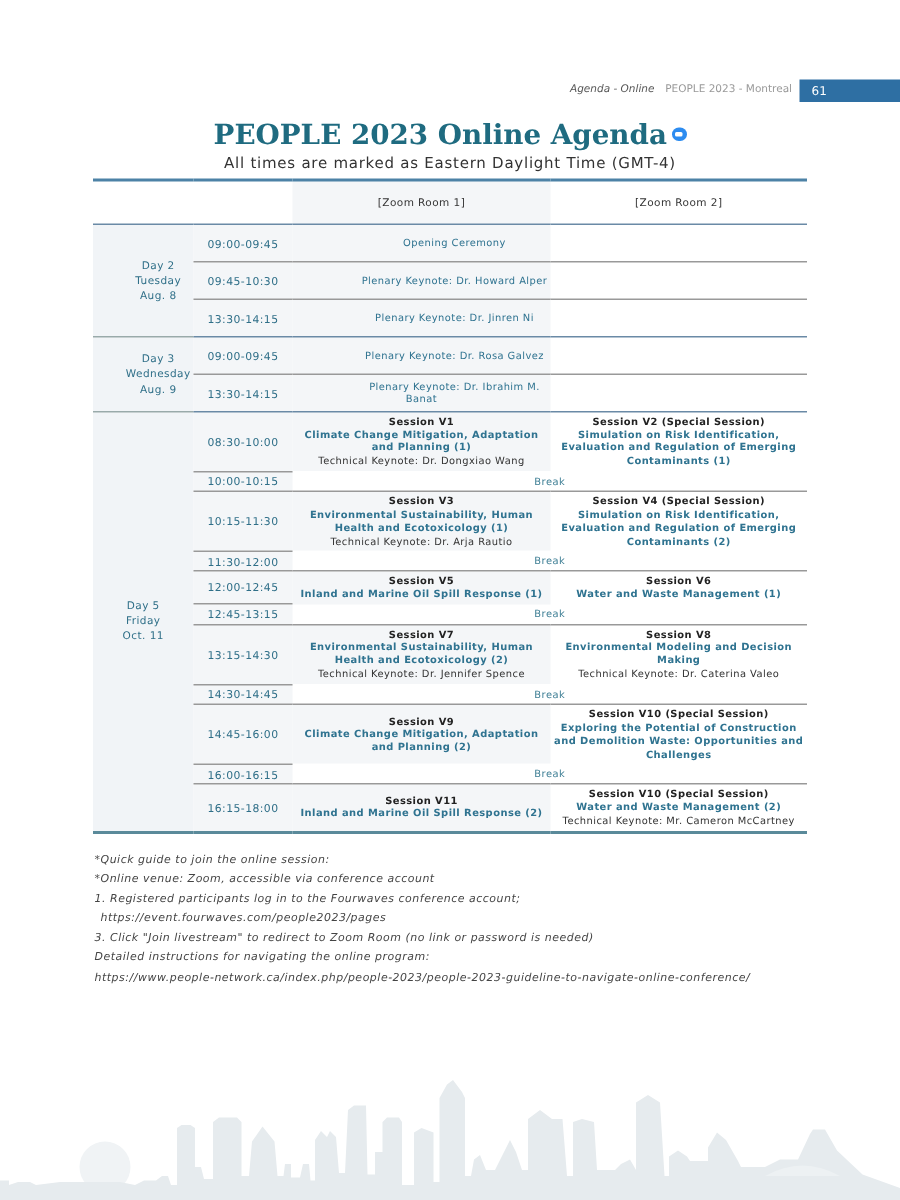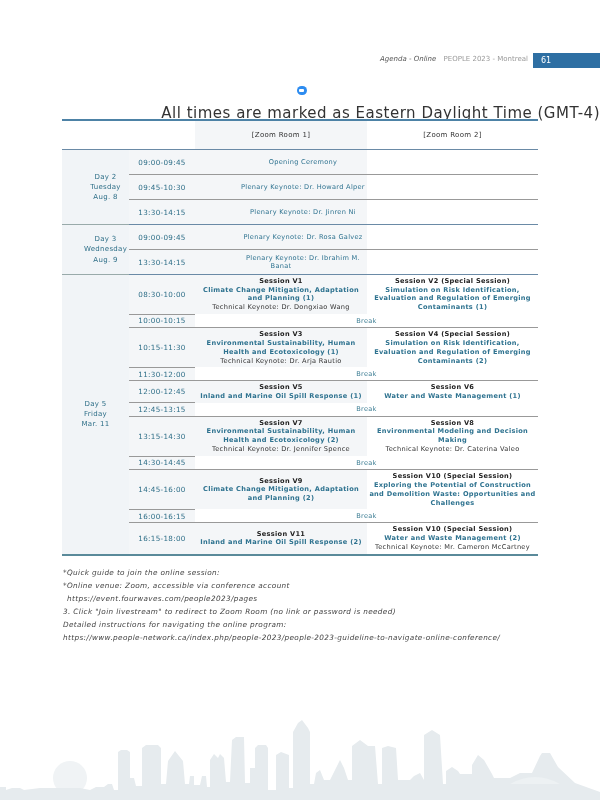--- a/index.html
+++ b/index.html
@@ -8,21 +8,21 @@
   .header-text { position:absolute; top:55px; right:72px; font-size:7px; color:#999; white-space:nowrap;margin-left:32px; }
   .header-text .sec { color:#555; font-style:italic; margin-right:5px; }
   .page-badge { position:absolute; top:53px; left:533px; width:67px; height:15px; background:#2e6fa3;
                 color:#fff; font-size:8px; line-height:15px; padding-left:8px; box-sizing:border-box; }
 
   .title { position:absolute; top:80px; left:0; width:600px; text-align:center;
            font-family:"DejaVu Serif", serif; font-weight:bold; font-size:18.5px; color:#1f6b80; }
   .title .zoom-icon { display:inline-block; width:10px; height:9px; background:#2d8cf0; border-radius:5px;
            vertical-align:middle; margin-left:3px; position:relative; top:-2px; }
   .title .zoom-icon::after { content:""; position:absolute; left:2.5px; top:3px; width:5px; height:3px; background:#fff; border-radius:1px; }
-  .subtitle { position:absolute; top:104px; left:0; width:600px; text-align:right; font-size:15px;
+  .subtitle { position:absolute; top:104px; left:0; width:600px; text-align:center; font-size:10px;
               color:#333; letter-spacing:0.5px; }
 
   table.agenda { position:absolute; top:119px; left:62px; width:476px; border-collapse:collapse;
                  table-layout:fixed; font-size:6.6px; letter-spacing:0.3px; }
   table.agenda { border-top:2px solid #4d82a6; border-bottom:2px solid #5a8a9a; }
   col.c-day { width:67px; } col.c-time { width:66px; } col.c-r1 { width:172px; } col.c-r2 { width:171px; }
   table.agenda td, table.agenda th { padding:0; text-align:center; vertical-align:middle; }
   th { font-weight:normal; color:#333; height:28px; font-size:7px; }
   th.r1h { background:#f4f6f8; }
   td.day { background:#f1f4f7; color:#2f6f88; line-height:1.45; font-size:7px; }
@@ -48,21 +48,21 @@
 </head>
 <body>
 
 <div class="header-text">
   <span class="sec">Agenda - Online</span>
   <span>PEOPLE 2023 - Montreal</span>
 </div>
 <div class="page-badge">61</div>
 
 <div class="title">
-  <span class="zoom-icon"></span>
+  <span>PEOPLE 2023 Online Agenda</span><span class="zoom-icon"></span>
 </div>
 <div class="subtitle">All times are marked as Eastern Daylight Time (GMT-4)</div>
 
 <table class="agenda">
   <colgroup>
       <col class="c-day">
       <col class="c-time">
       <col class="c-r1">
       <col class="c-r2">
     </colgroup>
@@ -107,21 +107,21 @@
       </tr>
       <tr class="row" style="height: 25px;">
         <td class="time">13:30-14:15</td>
         <td class="r1"><span class="plain">Plenary Keynote: Dr. Ibrahim M. Banat</span></td>
         <td class="r2"></td>
       </tr>
       <tr class="row first">
         <td class="day day5" rowspan="11">
           <div>Day 5</div>
           <div>Friday</div>
-          <div>Mar. 11</div>
+          <div>Oct. 11</div>
         </td>
         <td class="time">08:30-10:00</td>
         <td class="r1 sess-cell">
           <div class="s-title">Session V1</div>
           <div class="s-topic">Climate Change Mitigation, Adaptation and Planning (1)</div>
           <div class="s-key">Technical Keynote: Dr. Dongxiao Wang</div>
         </td>
         <td class="r2 sess-cell">
           <div class="s-title">Session V2 (Special Session)</div>
           <div class="s-topic">Simulation on Risk Identification, Evaluation and Regulation of Emerging Contaminants (1)</div>
@@ -205,20 +205,21 @@
           <div class="s-topic">Water and Waste Management (2)</div>
           <div class="s-key">Technical Keynote: Mr. Cameron McCartney</div>
         </td>
       </tr>
     </tbody>
 </table>
 
 <div class="notes">
   <div>*Quick guide to join the online session:</div>
   <div>*Online venue: Zoom, accessible via conference account</div>
+  <div>1. Registered participants log in to the Fourwaves conference account;</div>
   <div class="indent">https://event.fourwaves.com/people2023/pages</div>
   <div>3. Click "Join livestream" to redirect to Zoom Room (no link or password is needed)</div>
   <div>Detailed instructions for navigating the online program:</div>
   <div>https://www.people-network.ca/index.php/people-2023/people-2023-guideline-to-navigate-online-conference/</div>
 </div>
 
 <svg class="skyline" viewBox="0 0 600 120" preserveAspectRatio="none">
   <circle cx="70" cy="98" r="17" fill="#f0f3f5"></circle>
   <path fill="#e6ebee" d="M0,107 L6,107 L6,110 L12,108 L20,108 L24,110 L40,108 L60,108 L80,108 L90,110 L96,107 L104,107 L108,104 L112,104 L114,110 L118,110 L118,72 L121,70 L127,70 L130,72 L130,98 L134,98 L136,106 L142,106 L142,68 L146,65 L158,65 L161,68 L161,104 L166,104 L168,81 L175,71 L183,81 L185,104 L189,104 L190,96 L194,96 L194,105 L200,105 L202,96 L206,96 L207,107 L210,107 L210,80 L214,74 L218,78 L220,74 L224,78 L226,102 L230,102 L232,60 L236,57 L244,57 L245,103 L250,103 L250,88 L255,88 L255,68 L258,65 L266,65 L268,68 L268,110 L276,110 L276,75 L281,72 L289,75 L289,108 L293,108 L293,52 L298,43 L302,40 L308,48 L310,52 L310,104 L314,104 L316,93 L320,90 L324,100 L330,100 L336,88 L340,80 L344,88 L348,100 L352,100 L352,66 L360,60 L368,66 L375,66 L378,104 L382,104 L382,68 L388,66 L396,68 L398,100 L410,100 L414,96 L420,93 L424,100 L424,55 L432,50 L440,55 L443,104 L446,104 L446,91 L452,87 L458,91 L460,94 L472,94 L472,85 L478,75 L484,80 L492,94 L494,98 L510,98 L520,93 L532,93 L540,76 L542,73 L550,73 L558,87 L575,103 L600,112 L600,120 L0,120 Z"></path>
   <path fill="#edf1f3" d="M510,104 Q535,90 560,104 Z"></path>

